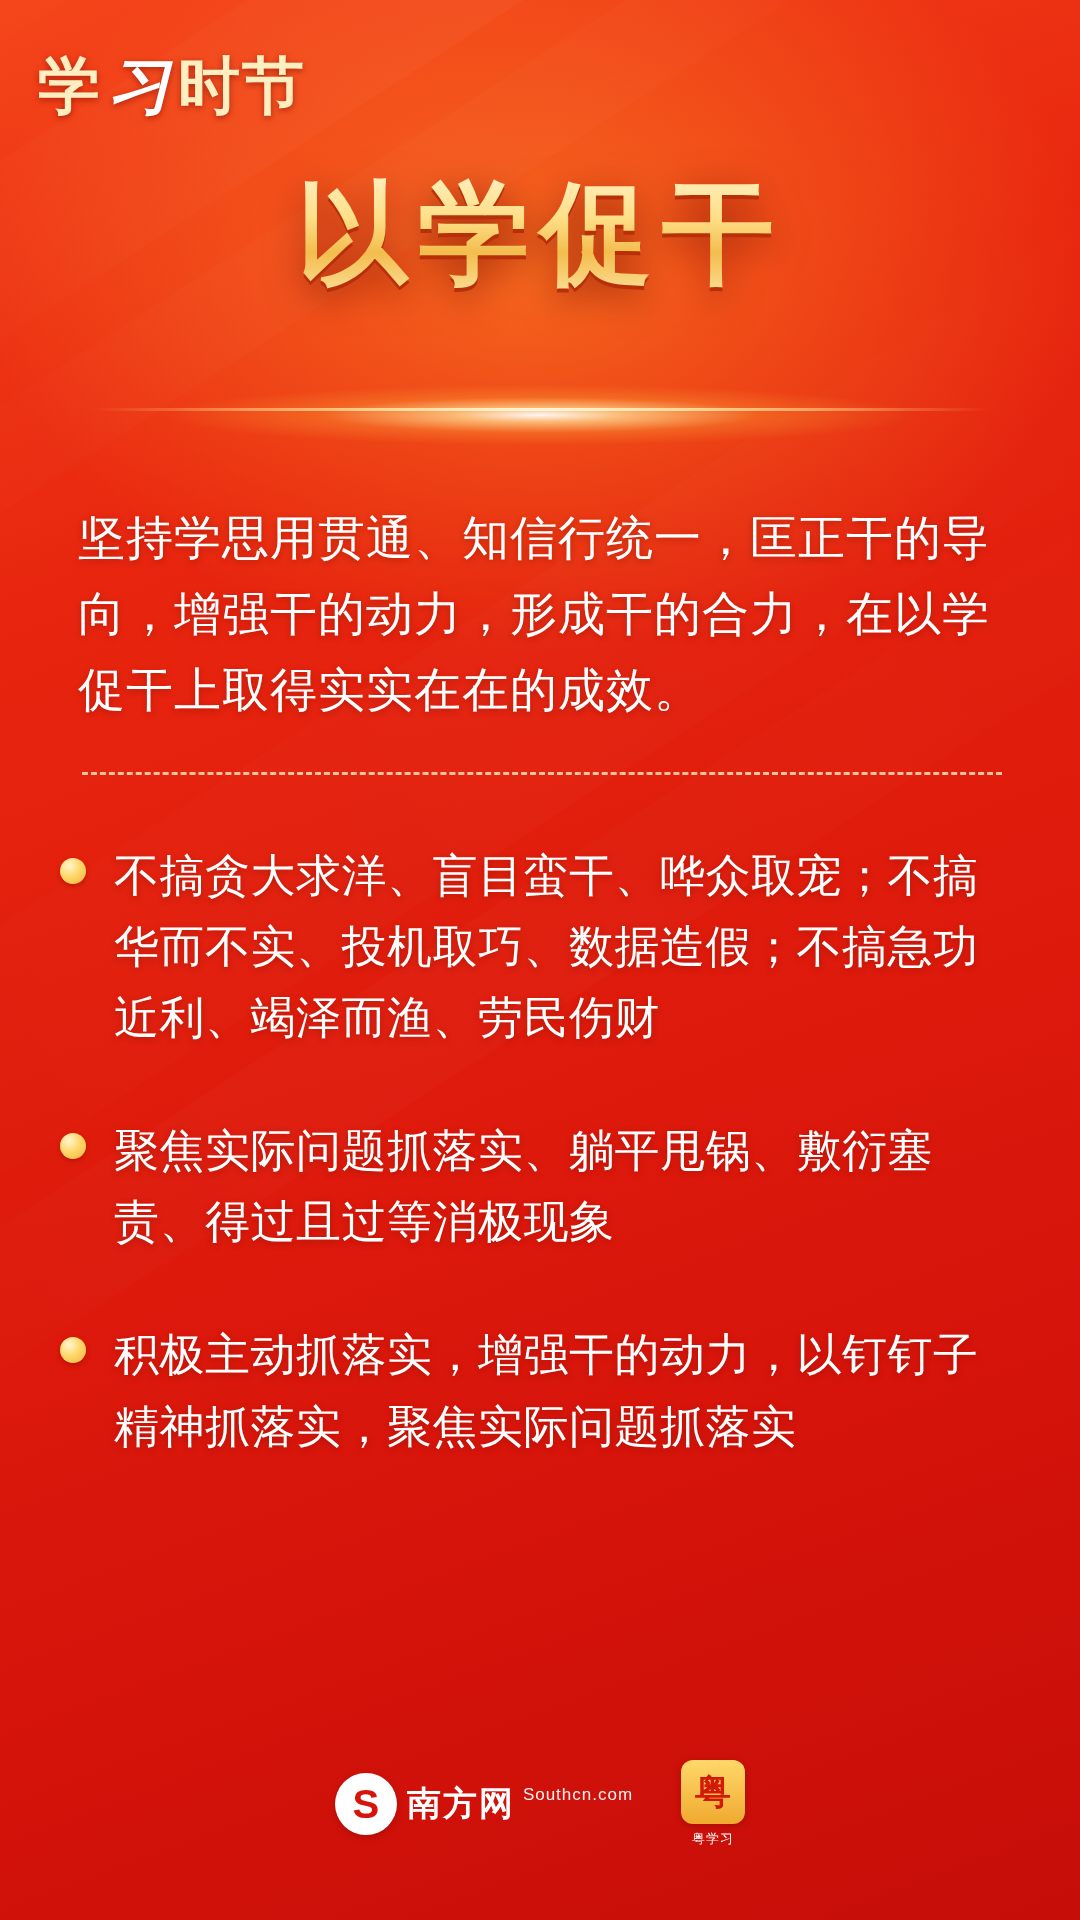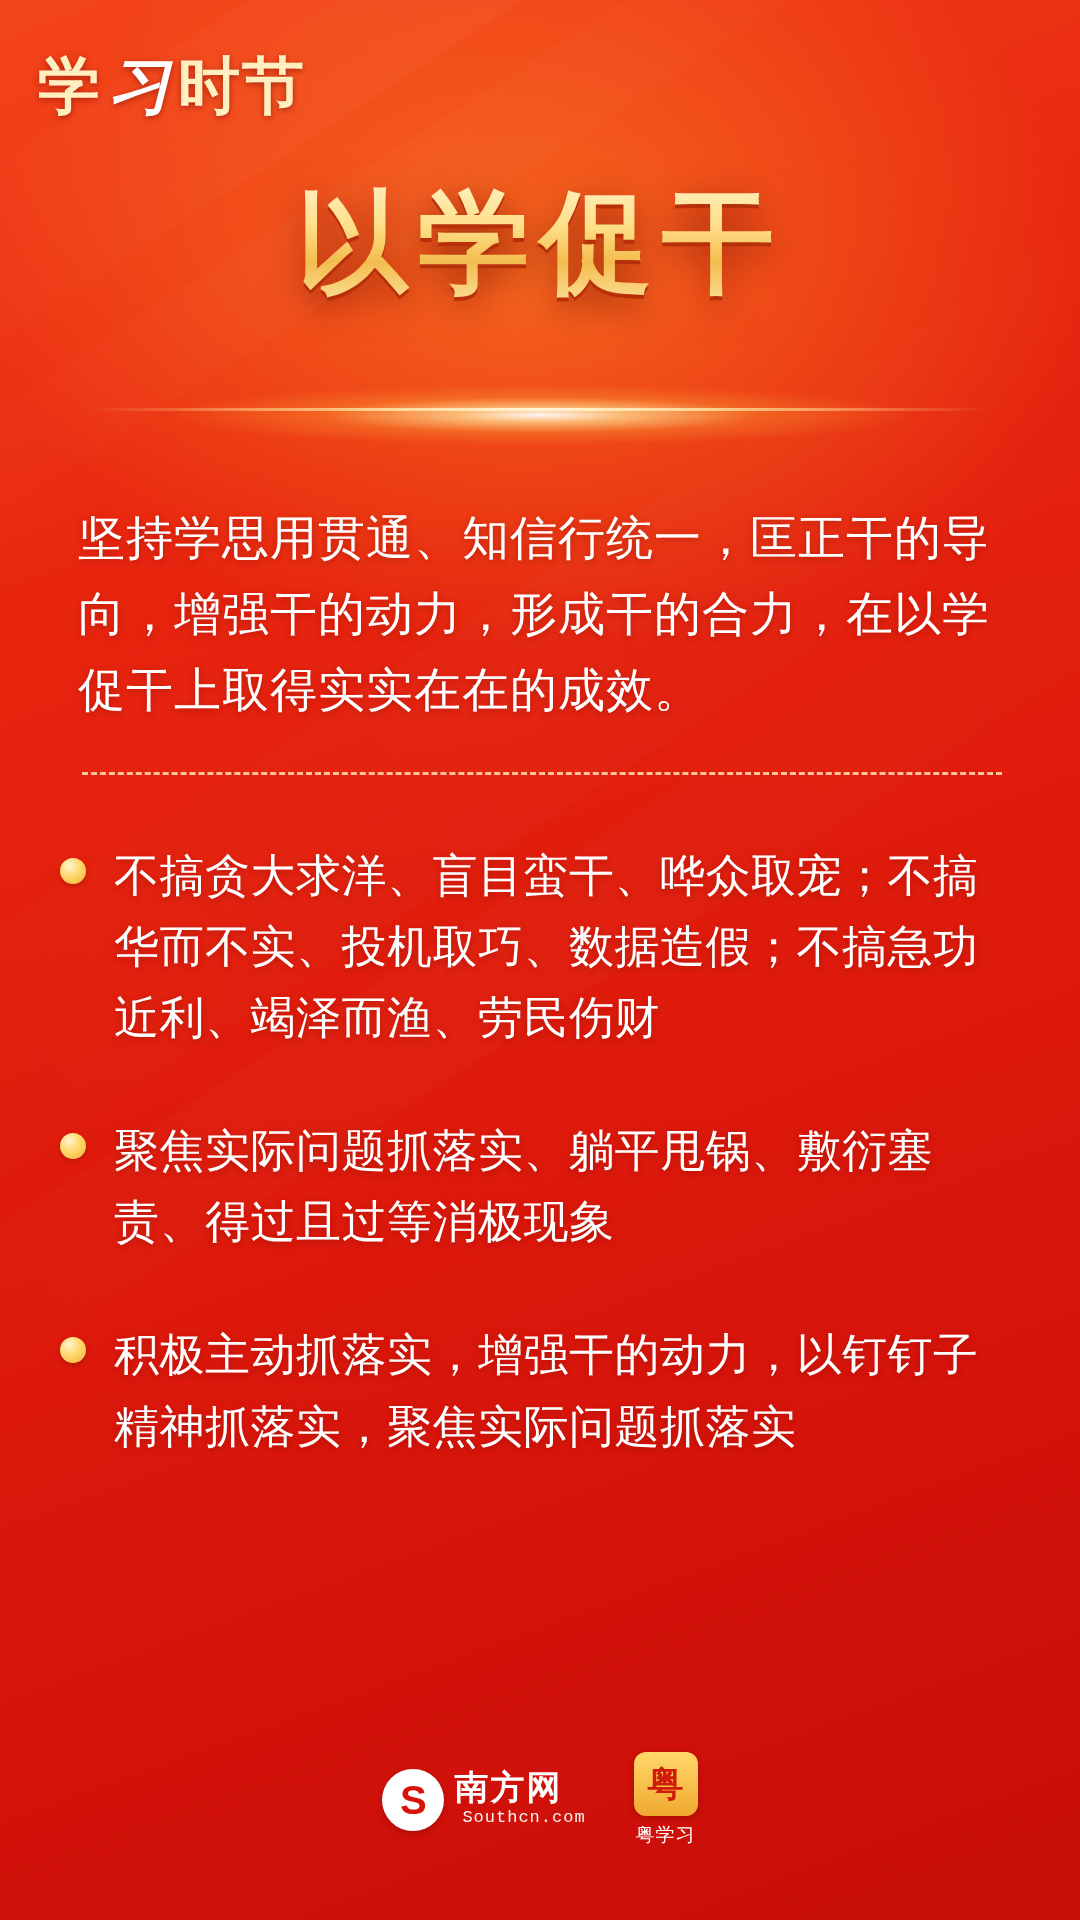--- a/index.html
+++ b/index.html
@@ -75,21 +75,21 @@
     color: #ffffff;
     font-style: italic;
     position: relative;
     padding: 0 2px;
   }
   .brand .b-shijie { color: #ffeec0; }
 
   
   .title {
     position: absolute;
-    top: 168px;
+    top: 159px;
     left: 0; right: 0;
     text-align: center;
     font-size: 112px;
     font-weight: bold;
     letter-spacing: 10px;
     color: #ffe8a6;
     background: linear-gradient(180deg, #fff3cf 0%, #ffe08a 38%, #f3bd4e 62%, #ffeab0 100%);
     -webkit-background-clip: text;
     background-clip: text;
     -webkit-text-fill-color: transparent;
@@ -180,23 +180,22 @@
     color: #d8140a;
     display: flex;
     align-items: center;
     justify-content: center;
     font-size: 40px;
     font-weight: bold;
     box-shadow: 0 2px 6px rgba(100,8,0,0.35);
   }
   .sc-text {
     display: flex;
-    flex-direction: column;
+    flex-direction: row;
     line-height: 1.05;
-    font-family: Liberation Mono, monospace;
   }
   .sc-cn {
     color: #ffffff;
     font-size: 34px;
     font-weight: bold;
     letter-spacing: 2px;
   }
   .sc-en {
     color: #ffffff;
     font-size: 17px;
@@ -218,21 +217,21 @@
     color: #d21a0b;
     display: flex;
     align-items: center;
     justify-content: center;
     font-size: 36px;
     font-weight: bold;
     box-shadow: 0 2px 6px rgba(100,8,0,0.35);
   }
   .yx-text {
     color: #ffffff;
-    font-size: 19px;
+    font-size: 13px;
     letter-spacing: 1px;
   }
 </style>
 </head>
 <body>
 
 <div class="poster">
 
   <div class="streaks">
     <i class="s5"></i>

